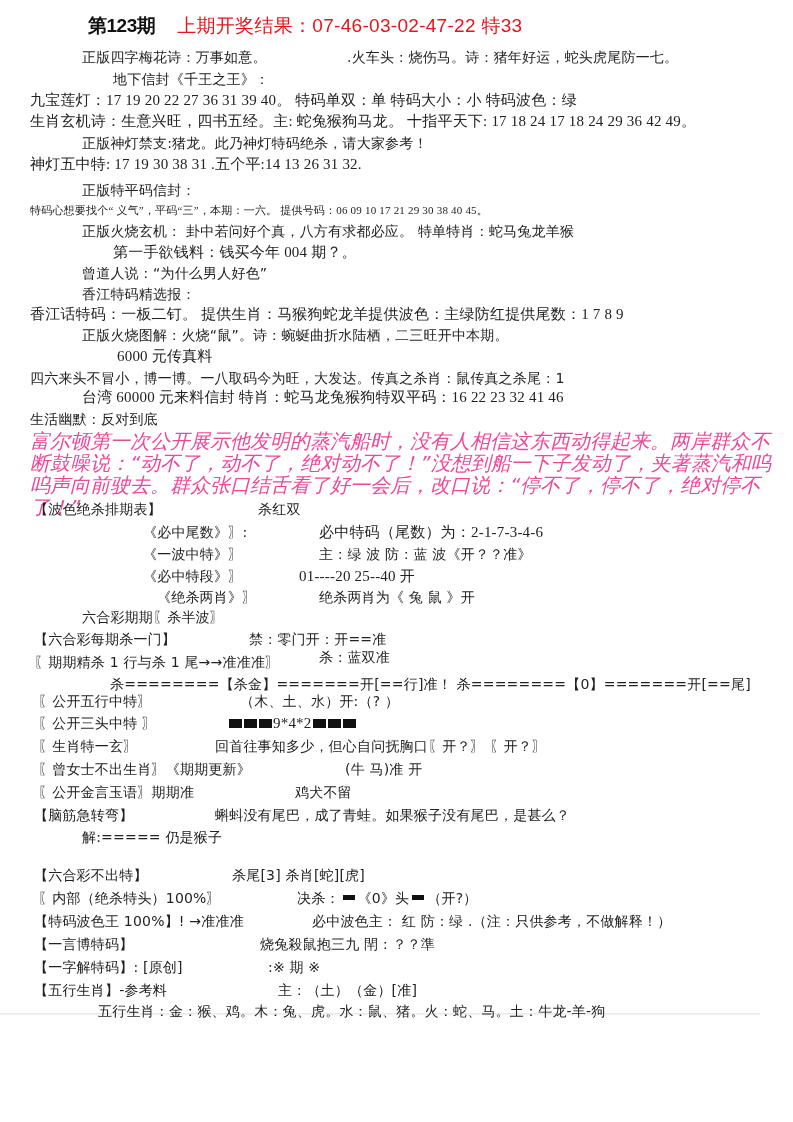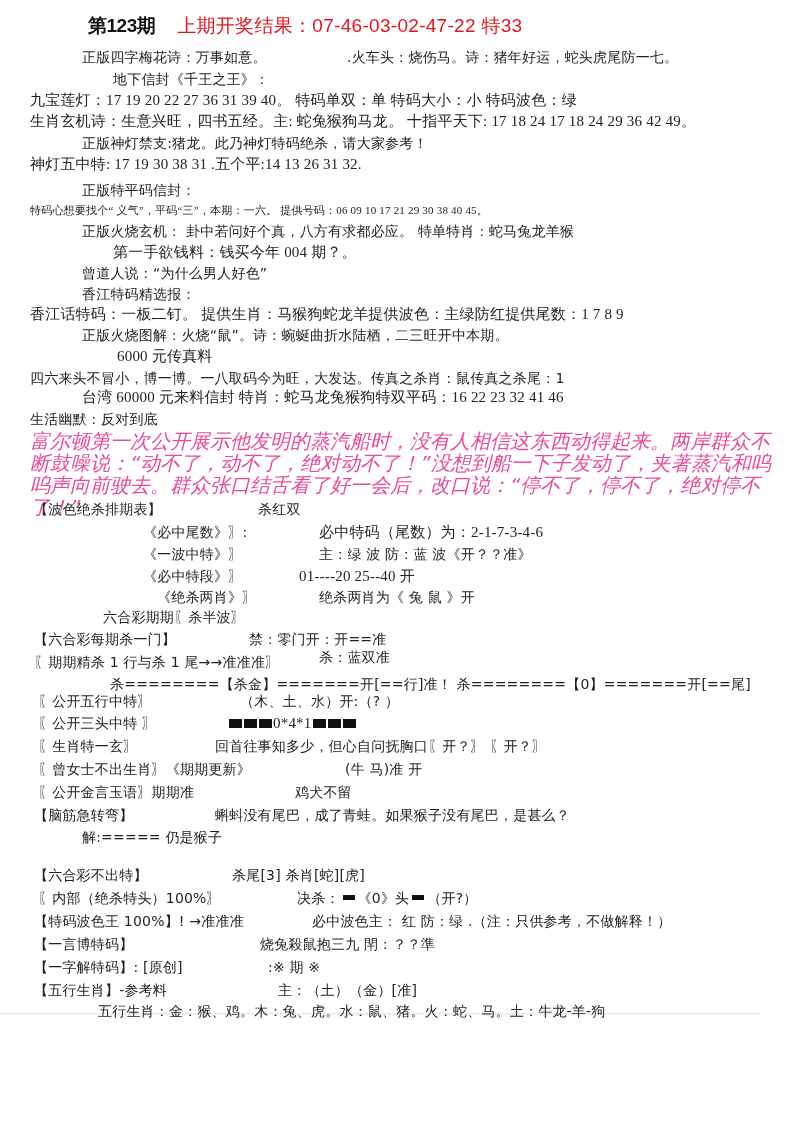--- a/index.html
+++ b/index.html
@@ -124,33 +124,33 @@
   <div class="line" style="top: 500px; left: 258px;">杀红双</div>
 
   <div class="line" style="top: 523px; left: 143px;">《必中尾数》〗:</div>
   <div class="line serif" style="top: 523px; left: 319px; font-size: 15px;">必中特码（尾数）为：2-1-7-3-4-6</div>
   <div class="line" style="top: 545px; left: 143px;">《一波中特》〗</div>
   <div class="line" style="top: 545px; left: 319px;">主：绿 波 防：蓝 波《开？？准》</div>
   <div class="line" style="top: 567px; left: 143px;">《必中特段》〗</div>
   <div class="line serif" style="top: 567px; left: 299px; font-size: 15px;">01----20 25--40 开</div>
   <div class="line" style="top: 588px; left: 157px;">《绝杀两肖》〗</div>
   <div class="line" style="top: 588px; left: 319px;">绝杀两肖为《 兔 鼠 》开</div>
-  <div class="line" style="top: 608px; left: 82px; margin-left: 21px;">六合彩期期〖杀半波〗</div>
+  <div class="line" style="top: 608px; left: 82px;">六合彩期期〖杀半波〗</div>
   <div class="line" style="top: 608px; left: 319px; margin-top: 40px;">杀：蓝双准</div>
 
   <div class="line" style="top: 630px; left: 34px;">【六合彩每期杀一门】</div>
   <div class="line" style="top: 630px; left: 249px;">禁：零门开：开==准</div>
   <div class="line" style="top: 653px; left: 34px;">〖期期精杀 1 行与杀 1 尾→→准准准〗</div>
   <div class="line" style="top: 675px; left: 110px;">杀========【杀金】=======开[==行]准！ 杀========【0】=======开[==尾]</div>
 
   <div class="line" style="top: 692px; left: 38px;">〖公开五行中特〗</div>
   <div class="line" style="top: 692px; left: 240px;">（木、土、水）开:（? ）</div>
   <div class="line" style="top: 714px; left: 38px;">〖公开三头中特 〗</div>
   <div class="line serif" style="top: 714px; left: 228px; font-size: 15px;">
-    <span class="blk"></span><span class="blk"></span><span class="blk"></span><span>0*4*1</span><span class="blk"></span><span class="blk"></span><span class="blk"></span>
+    <span class="blk"></span><span class="blk"></span><span class="blk"></span><span>9*4*2</span><span class="blk"></span><span class="blk"></span><span class="blk"></span>
   </div>
   <div class="line" style="top: 737px; left: 38px;">〖生肖特一玄〗</div>
   <div class="line" style="top: 737px; left: 215px;">回首往事知多少，但心自问抚胸口〖开？〗 〖开？〗</div>
   <div class="line" style="top: 760px; left: 38px;">〖曾女士不出生肖〗《期期更新》</div>
   <div class="line" style="top: 760px; left: 345px;">(牛 马)准 开</div>
   <div class="line" style="top: 783px; left: 38px;">〖公开金言玉语〗期期准</div>
   <div class="line" style="top: 783px; left: 295px;">鸡犬不留</div>
 
   <div class="line" style="top: 806px; left: 34px;">【脑筋急转弯】</div>
   <div class="line" style="top: 806px; left: 215px;">蝌蚪没有尾巴，成了青蛙。如果猴子没有尾巴，是甚么？</div>

